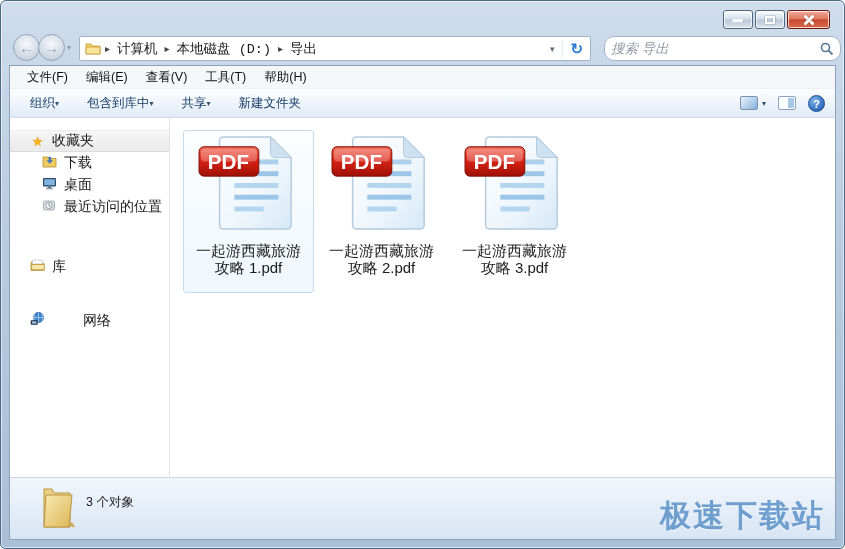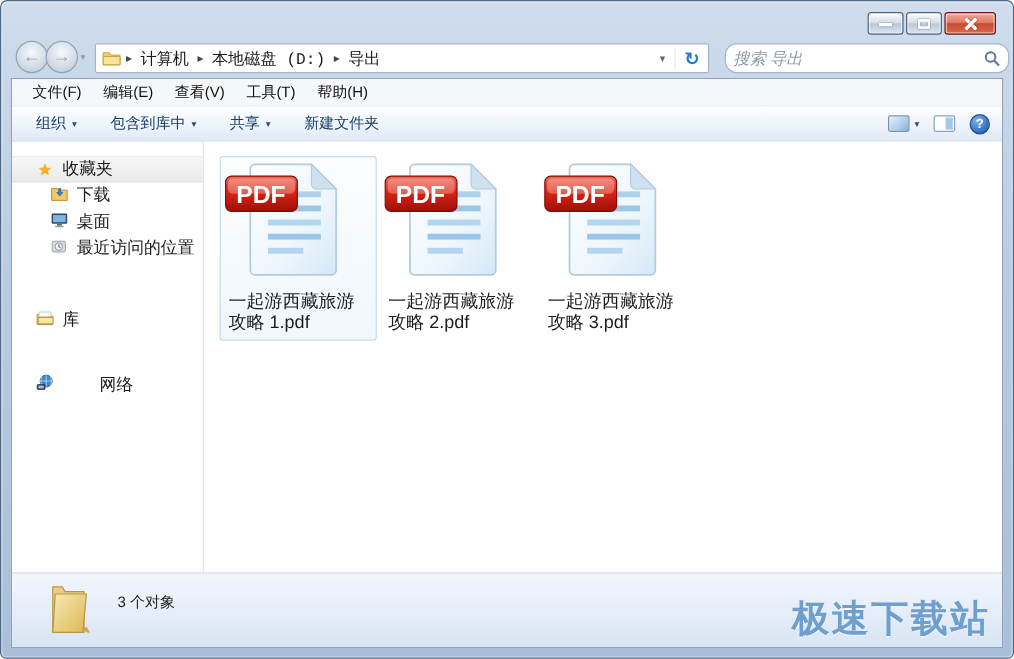--- a/index.html
+++ b/index.html
@@ -52,21 +52,21 @@
   .client { position:absolute; top:64px; left:8px; right:8px; bottom:8px; background:#fff;
     border:1px solid #8fa3b8; display:flex; flex-direction:column; }
 
   .menubar { height:23px; background:#f5f7fa; border-bottom:1px solid #eceff3; display:flex;
     align-items:center; padding-left:8px; font-size:12.5px; color:#111; }
   .menu-item { padding:11px 9px; }
 
   .toolbar { height:29px; background:linear-gradient(180deg,#fdfeff 0%,#eef4fb 55%,#dfe9f6 100%);
     border-bottom:1px solid #cfdcec; display:flex; align-items:center; padding:0 10px;
     font-size:12.5px; color:#173d66; }
-  .tool-btn { display:flex; align-items:center; gap:5px; padding:4px 10px; margin-right:8px; border-radius:2px; }
+  .tool-btn { display:flex; align-items:center; gap:0; padding:4px 10px; margin-right:8px; border-radius:2px; }
   .tool-dd { font-size:8px; color:#33506e; }
   .toolbar-right { margin-left:auto; display:flex; align-items:center; gap:12px; }
   .views-btn { display:flex; align-items:center; gap:4px; }
   .icon-views { width:18px; height:14px; border:1px solid #7b93ad; border-radius:2px;
     background:linear-gradient(135deg,#e8f2fb 0%,#aecdea 60%,#7fb0dd 100%); }
   .icon-preview { width:18px; height:14px; border:1px solid #8aa2bc; border-radius:2px; background:#fdfeff;
     position:relative; }
   .icon-preview::after { content:""; position:absolute; top:1px; right:1px; bottom:1px; width:6px;
     background:#a8c8e8; }
   .icon-help { width:17px; height:17px; border-radius:50%; color:#fff; font-size:11px; font-weight:bold;
@@ -79,30 +79,30 @@
   .side-row { height:22px; display:flex; align-items:center; gap:6px; white-space:nowrap; overflow:hidden; }
   .side-row .sicon { width:17px; text-align:center; flex:0 0 17px; font-size:13px; line-height:17px; }
   .row-group { padding-left:19px; }
   .row-child { padding-left:31px; }
   .row-hl { background:linear-gradient(180deg,#f6f6f6,#eaeaea); border-top:1px solid #ededed;
     border-bottom:1px solid #dcdcdc; }
   .gap-a { margin-top:26px; } .gap-b { margin-top:38px; } .gap-c { margin-top:32px;gap:37px; }
   .star { color:#f5b31c; text-shadow:0 0 1px #c98c12; font-size:14px; }
 
   .content { flex:1; background:#fff; padding:12px 0 0 13px; display:flex; align-items:flex-start; }
-  .file-item { width:131px; padding:3px 2px 6px; margin-right:2px; border:1px solid transparent;
-    border-radius:3px; }
+  .file-item { width:131px; padding:3px 2px 16px; margin-right:2px; border:1px solid transparent;
+    border-radius:3px; text-align:center; }
   .file-item.selected { border-color:#c6daef; background:linear-gradient(180deg,#fbfdfe,#f0f7fd); }
   .file-label { margin-top:6px; font-size:15px; line-height:17px; color:#1c1c1c; width:116px; margin-left:auto; margin-right:auto; }
 
   
   .statusbar { height:62px; border-top:1px solid #cdd9e8; position:relative;
     background:linear-gradient(180deg,#f2f6fc 0%,#e4edf8 55%,#d8e5f4 100%); }
   .status-folder { position:absolute; left:28px; top:7px; }
-  .status-count { position:absolute; left:88px; top:16px; font-size:12.5px; color:#222; }
+  .status-count { position:absolute; left:76px; top:16px; font-size:12.5px; color:#222; }
   .watermark { position:absolute; right:10px; bottom:2px; font-size:31px; font-weight:bold;
     color:#6f9fce; letter-spacing:2px; text-shadow:0 1px 1px rgba(255,255,255,.8); }
 </style>
 </head>
 <body>
 
 <div class="window">
 
   <div class="win-btns">
     <div class="win-btn">

